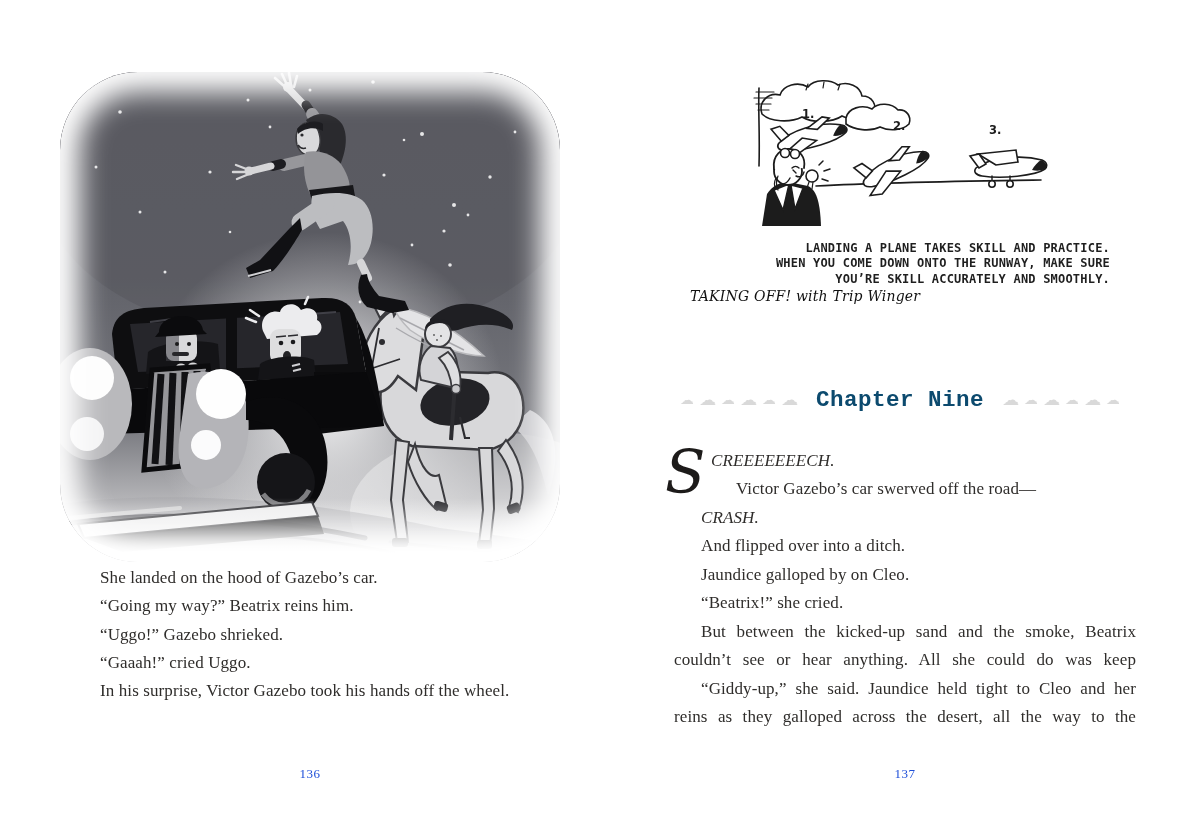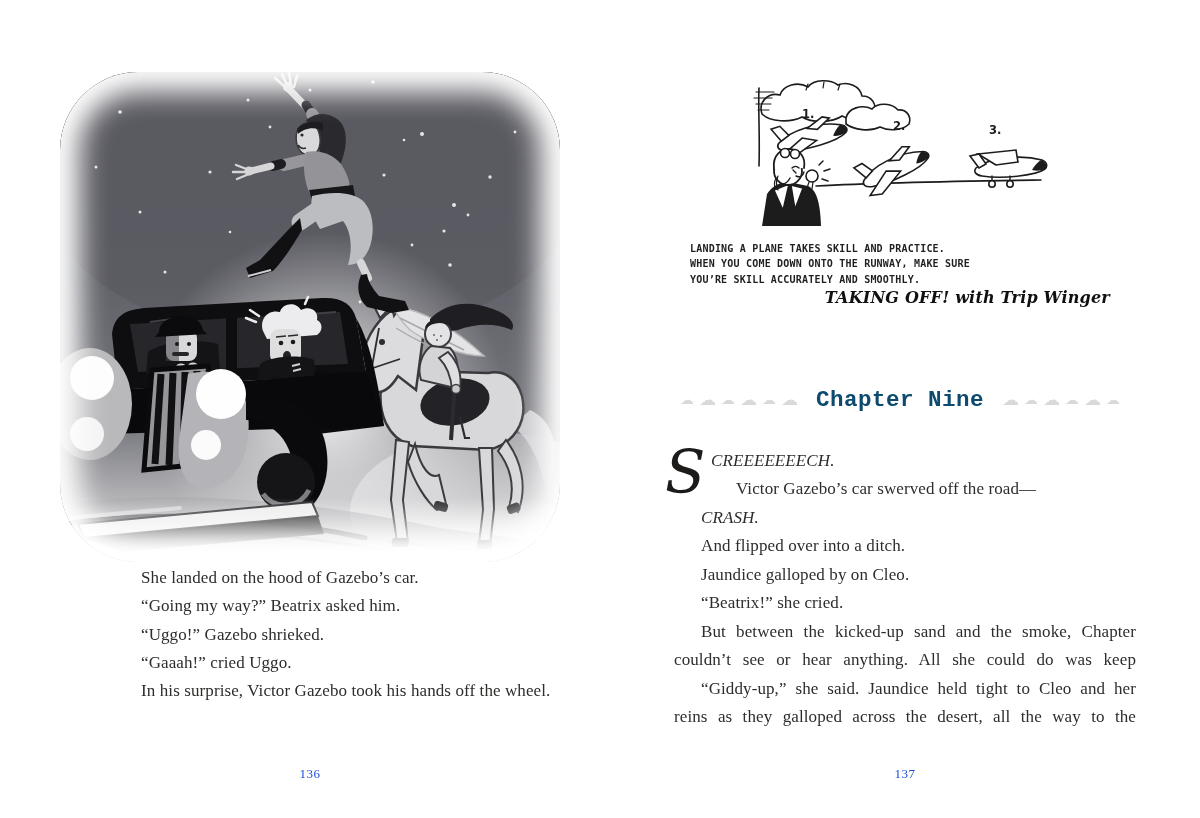--- a/index.html
+++ b/index.html
@@ -21,21 +21,21 @@
     box-shadow:inset 0 0 28px 20px #ffffff;
   }
   .illus .bottomfade{
     position:absolute;left:0;right:0;bottom:0;height:64px;pointer-events:none;
     background:linear-gradient(to bottom, rgba(255,255,255,0), #ffffff 88%);
   }
 
   
   .left-text{
     position:absolute;left:100px;top:564px;width:470px;
-    font-size:17px;line-height:28.3px;letter-spacing:.1px;margin-left:41px;
+    font-size:17px;line-height:28.3px;letter-spacing:.1px;
   }
   .right-text{
     position:absolute;left:674px;top:447px;width:462px;
     font-size:17px;line-height:28.45px;letter-spacing:.1px;
   }
   .bl{white-space:nowrap;}
   .bl.j{white-space:normal;text-align:justify;text-align-last:justify;}
   .ind{padding-left:27px;}
   .pl38{padding-left:37px;}
   .pl62{padding-left:62px;}
@@ -49,28 +49,28 @@
   .pageno{
     position:absolute;top:766px;width:60px;text-align:center;
     font-size:13px;color:#1d4ed8;letter-spacing:.5px;
   }
   .pageno.left{left:280px;}
   .pageno.right{left:875px;}
 
   
   .panel{position:absolute;left:750px;top:78px;width:390px;height:162px;}
   .caption{
-    position:absolute;left:690px;top:241px;width:420px;text-align:left;
+    position:absolute;left:690px;top:241px;width:420px;text-align:right;
     font-family:"DejaVu Sans Mono", monospace;font-weight:bold;
-    font-size:10px;line-height:15.3px;letter-spacing:.2px;color:#1f1f1f;
+    font-size:12px;line-height:15.3px;letter-spacing:.2px;color:#1f1f1f;
   }
   .byline{
-    position:absolute;left:690px;top:288px;width:420px;text-align:right;
-    font-family:"DejaVu Serif", serif;font-weight:bold;font-style:italic;
-    font-size:16px;color:#101010;letter-spacing:.2px;
+    position:absolute;left:690px;top:288px;width:420px;text-align:left;
+    font-family:"DejaVu Serif", serif;font-weight:normal;font-style:italic;
+    font-size:14px;color:#101010;letter-spacing:.2px;
   }
 
   
   .chapter{
     position:absolute;left:600px;top:380px;width:600px;height:40px;
     display:flex;align-items:center;justify-content:center;gap:7px;
   }
   .puff{
     font-family:"DejaVu Sans", sans-serif;color:#d9d9d9;font-size:15px;
     line-height:1;transform:scaleX(1.15);
@@ -279,21 +279,21 @@
         <path d="M301,191 L308,206" stroke="#d6d6d8" stroke-width="8" stroke-linecap="round"></path>
         <path d="M301,203 C296,214 298,227 307,235 L332,241 L349,238 L345,229 L319,224 C312,216 308,209 307,202 Z" fill="#111114"></path>
       </g>
     </svg>
     <div class="bottomfade"></div>
     <div class="feather"></div>
   </div>
 
   <div class="left-text">
     <div class="bl">She landed on the hood of Gazebo’s car.</div>
-    <div class="bl">“Going my way?” Beatrix asked him.</div>
+    <div class="bl">“Going my way?” Beatrix reins him.</div>
     <div class="bl">“Uggo!” Gazebo shrieked.</div>
     <div class="bl">“Gaaah!” cried Uggo.</div>
     <div class="bl">In his surprise, Victor Gazebo took his hands off the wheel.</div>
   </div>
 
   <div class="pageno left">136</div>
 
   <div class="panel">
     <svg width="390" height="162" viewBox="0 0 390 162">
       <g stroke="#1c1c1c" fill="none" stroke-width="1.6" stroke-linecap="round">
@@ -379,21 +379,21 @@
   </div>
 
   <div class="right-text">
     <span class="dropcap">S</span>
     <div class="bl it pl38">CREEEEEEECH.</div>
     <div class="bl pl62">Victor Gazebo’s car swerved off the road—</div>
     <div class="bl it ind">CRASH.</div>
     <div class="bl ind">And flipped over into a ditch.</div>
     <div class="bl ind">Jaundice galloped by on Cleo.</div>
     <div class="bl ind">“Beatrix!” she cried.</div>
-    <div class="bl ind j">But between the kicked-up sand and the smoke, Chapter</div>
+    <div class="bl ind j">But between the kicked-up sand and the smoke, Beatrix</div>
     <div class="bl j">couldn’t see or hear anything. All she could do was keep</div>
     <div class="bl ind j">“Giddy-up,” she said. Jaundice held tight to Cleo and her</div>
     <div class="bl j">reins as they galloped across the desert, all the way to the</div>
   </div>
 
   <div class="pageno right">137</div>
 
 </div>
 
 </body></html>

